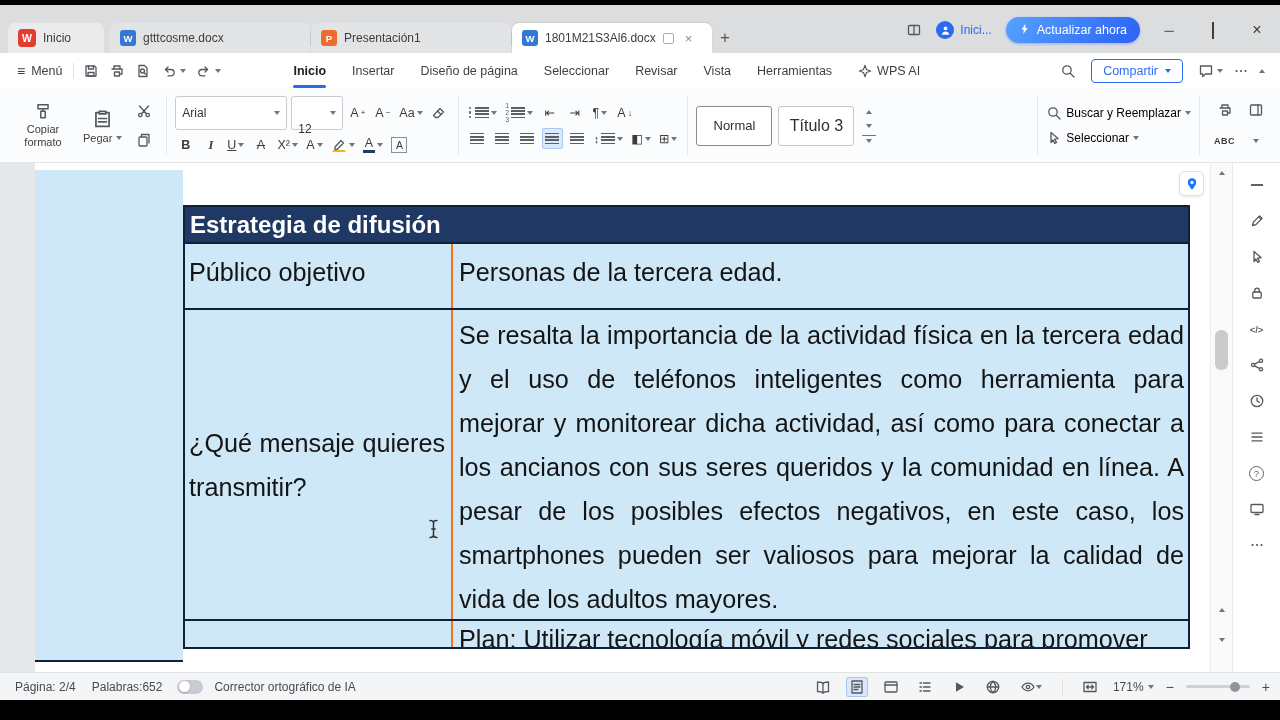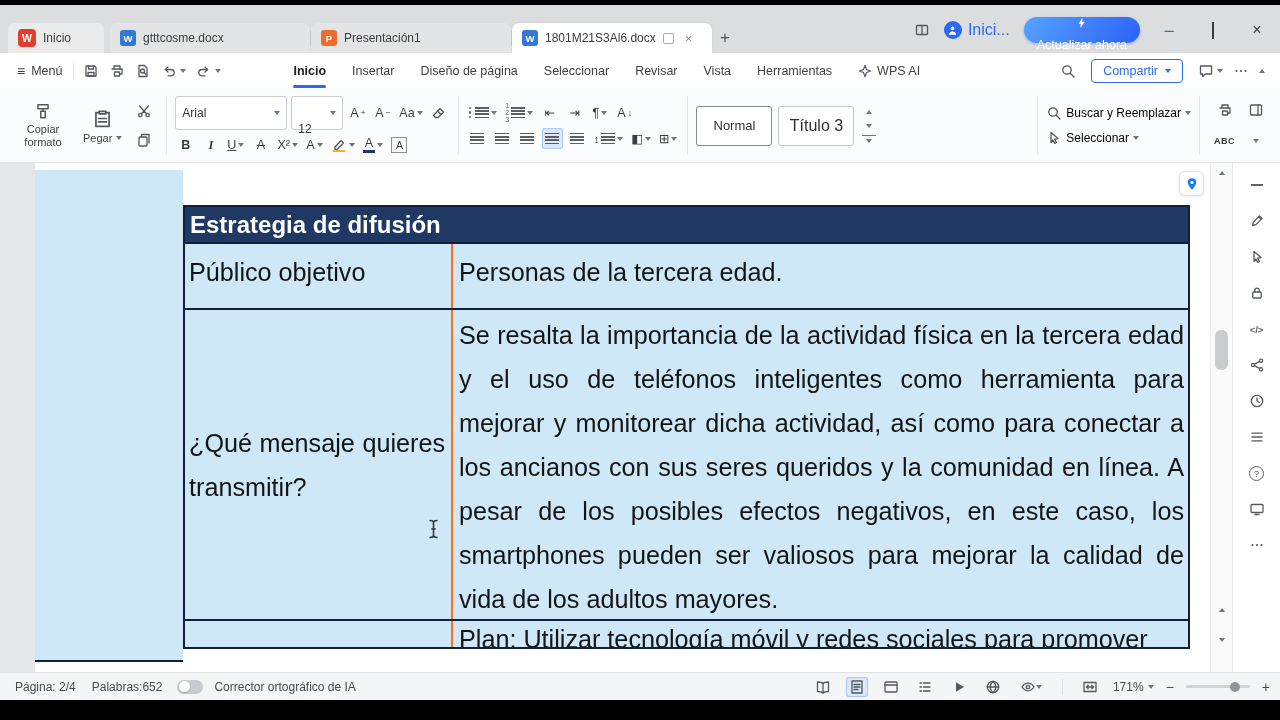--- a/index.html
+++ b/index.html
@@ -28,26 +28,26 @@
   .ficon.ppt { background: #ee6c2d; }
   .wps-logo { width: 18px; height: 18px; border-radius: 4px; background: #e23e30; color: #fff;
               font-weight: 700; font-size: 10.5px; display: flex; align-items: center; justify-content: center; }
   .tab .close { color: #8a8a8a; font-size: 13px; margin-left: 4px; }
   .minibox { width: 11px; height: 11px; border: 1px solid #a9abae; border-radius: 2px; }
   .newtab { width: 26px; height: 30px; display: flex; align-items: center; justify-content: center;
             font-size: 17px; color: #555; }
   .tb-right { position: absolute; right: 8px; top: 12px; display: flex; align-items: center; gap: 14px; }
   .winbtn { width: 30px; text-align: center; font-size: 13px; color: #3c3c3c; }
   .maxbox { width: 11px; height: 11px; border: 1.4px solid #3c3c3c; margin: 0 auto; }
-  .userchip { display: flex; align-items: center; gap: 6px; color: #2a6af2; font-size: 16px; }
+  .userchip { display: flex; align-items: center; gap: 6px; color: #2a6af2; font-size: 12px; }
   .avatar { width: 18px; height: 18px; border-radius: 50%; background: #2a6af2;
             display: flex; align-items: center; justify-content: center; }
   .update-btn { height: 26px; padding: 0 13px; border-radius: 13px; border: none;
                 background: linear-gradient(120deg, #56a2ff, #2b62f5); color: #fff; font-size: 12.5px;
-                display: flex; align-items: center; gap: 6px; box-shadow: 0 1px 3px rgba(43,98,245,.4); flex-direction: column; }
+                display: flex; align-items: center; gap: 6px; box-shadow: 0 1px 3px rgba(43,98,245,.4); }
 
   
   .menubar { height: 35px; background: #fff; display: flex; align-items: center; padding: 0 10px;
              font-size: 12.5px; color: #3f3f3f; }
   .mb-item { display: flex; align-items: center; gap: 6px; padding: 0 7px; }
   .vdiv { width: 1px; height: 16px; background: #e0e0e0; margin: 0 4px; }
   .qbtn { padding: 0 5px; display: flex; align-items: center; gap: 3px; }
   .mtabs { display: flex; margin-left: 54px; }
   .mtab { padding: 0 13px; height: 35px; display: flex; align-items: center; gap: 5px; position: relative; }
   .mtab.active { font-weight: 700; color: #202020; }

